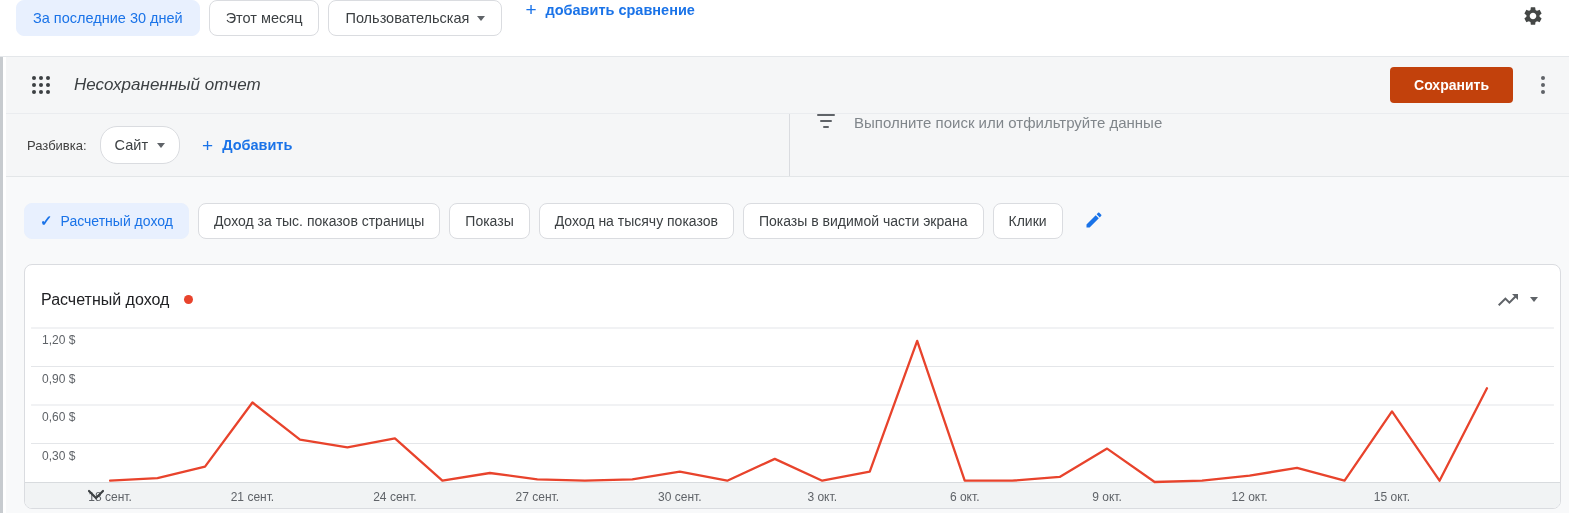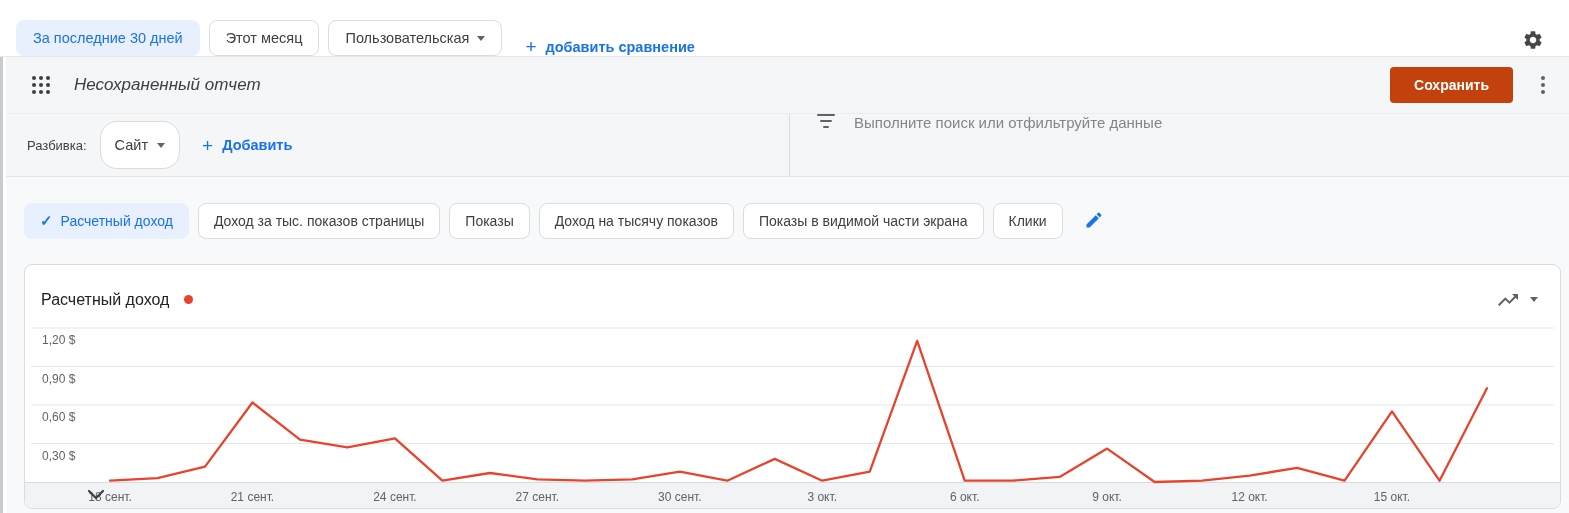--- a/index.html
+++ b/index.html
@@ -6,21 +6,21 @@
   html,body { width: 1569px; height: 513px; overflow: hidden; }
   body {
     font-family: "Liberation Sans", sans-serif;
     background: #f8f9fa;
     color: #3c4043;
     position: relative;
   }
   
   .topbar {
     height: 57px; background: #ffffff; border-bottom: 1px solid #e4e7ea;
-    display: flex; align-items: flex-end; padding-left: 16px; gap: 9px;
+    display: flex; align-items: flex-start; padding-left: 16px; gap: 9px;
   }
   .chip {
     height: 36px; display: inline-flex; align-items: center; gap: 8px;
     padding: 0 16px; border-radius: 8px; border: 1px solid #dadce0;
     background: #fff; font-size: 14.5px; color: #3c4043; cursor: pointer;
     font-family: inherit; white-space: nowrap;
   }
   .chip.selected { background: #e8f0fe; border-color: #e8f0fe; color: #1a73e8; }
   .caret {
     width: 0; height: 0; border-left: 4.5px solid transparent;
@@ -51,21 +51,21 @@
   .kebab { display: flex; flex-direction: column; gap: 3px; margin: 0 14px 0 18px; width: 24px; height: 24px; align-items: center; justify-content: center; }
   .kebab i { width: 4px; height: 4px; border-radius: 50%; background: #5f6368; }
   
   .breakdown-bar {
     height: 63px; background: #f5f6f7; border-bottom: 1px solid #e3e6e8;
     display: flex; align-items: stretch;
   }
   .breakdown-left { width: 790px; display: flex; align-items: center; padding-left: 27px; border-right: 1px solid #dadce0; }
   .breakdown-label { font-size: 13px; color: #404040; }
   .pill {
-    height: 48px; display: inline-flex; align-items: center; gap: 9px; padding: 0 14px;
+    height: 38px; display: inline-flex; align-items: center; gap: 9px; padding: 0 14px;
     margin-left: 13px; border: 1px solid #dadce0; border-radius: 17px; background: #fff;
     font-size: 14.5px; color: #3c4043; cursor: pointer; font-family: inherit;
   }
   .breakdown-right { flex: 1; display: flex; align-items: flex-start; padding-left: 25px; }
   .filter-icon { display: flex; flex-direction: column; align-items: center; gap: 4px; width: 22px; }
   .filter-icon i { height: 2px; border-radius: 1px; background: #5f6368; display: block; }
   .filter-icon i:nth-child(1){ width: 18px; } .filter-icon i:nth-child(2){ width: 12px; } .filter-icon i:nth-child(3){ width: 6px; }
   .search-input {
     border: none; background: transparent; outline: none; margin-left: 17px; flex: 1;
     font-size: 15px; color: #3c4043; font-family: inherit;

